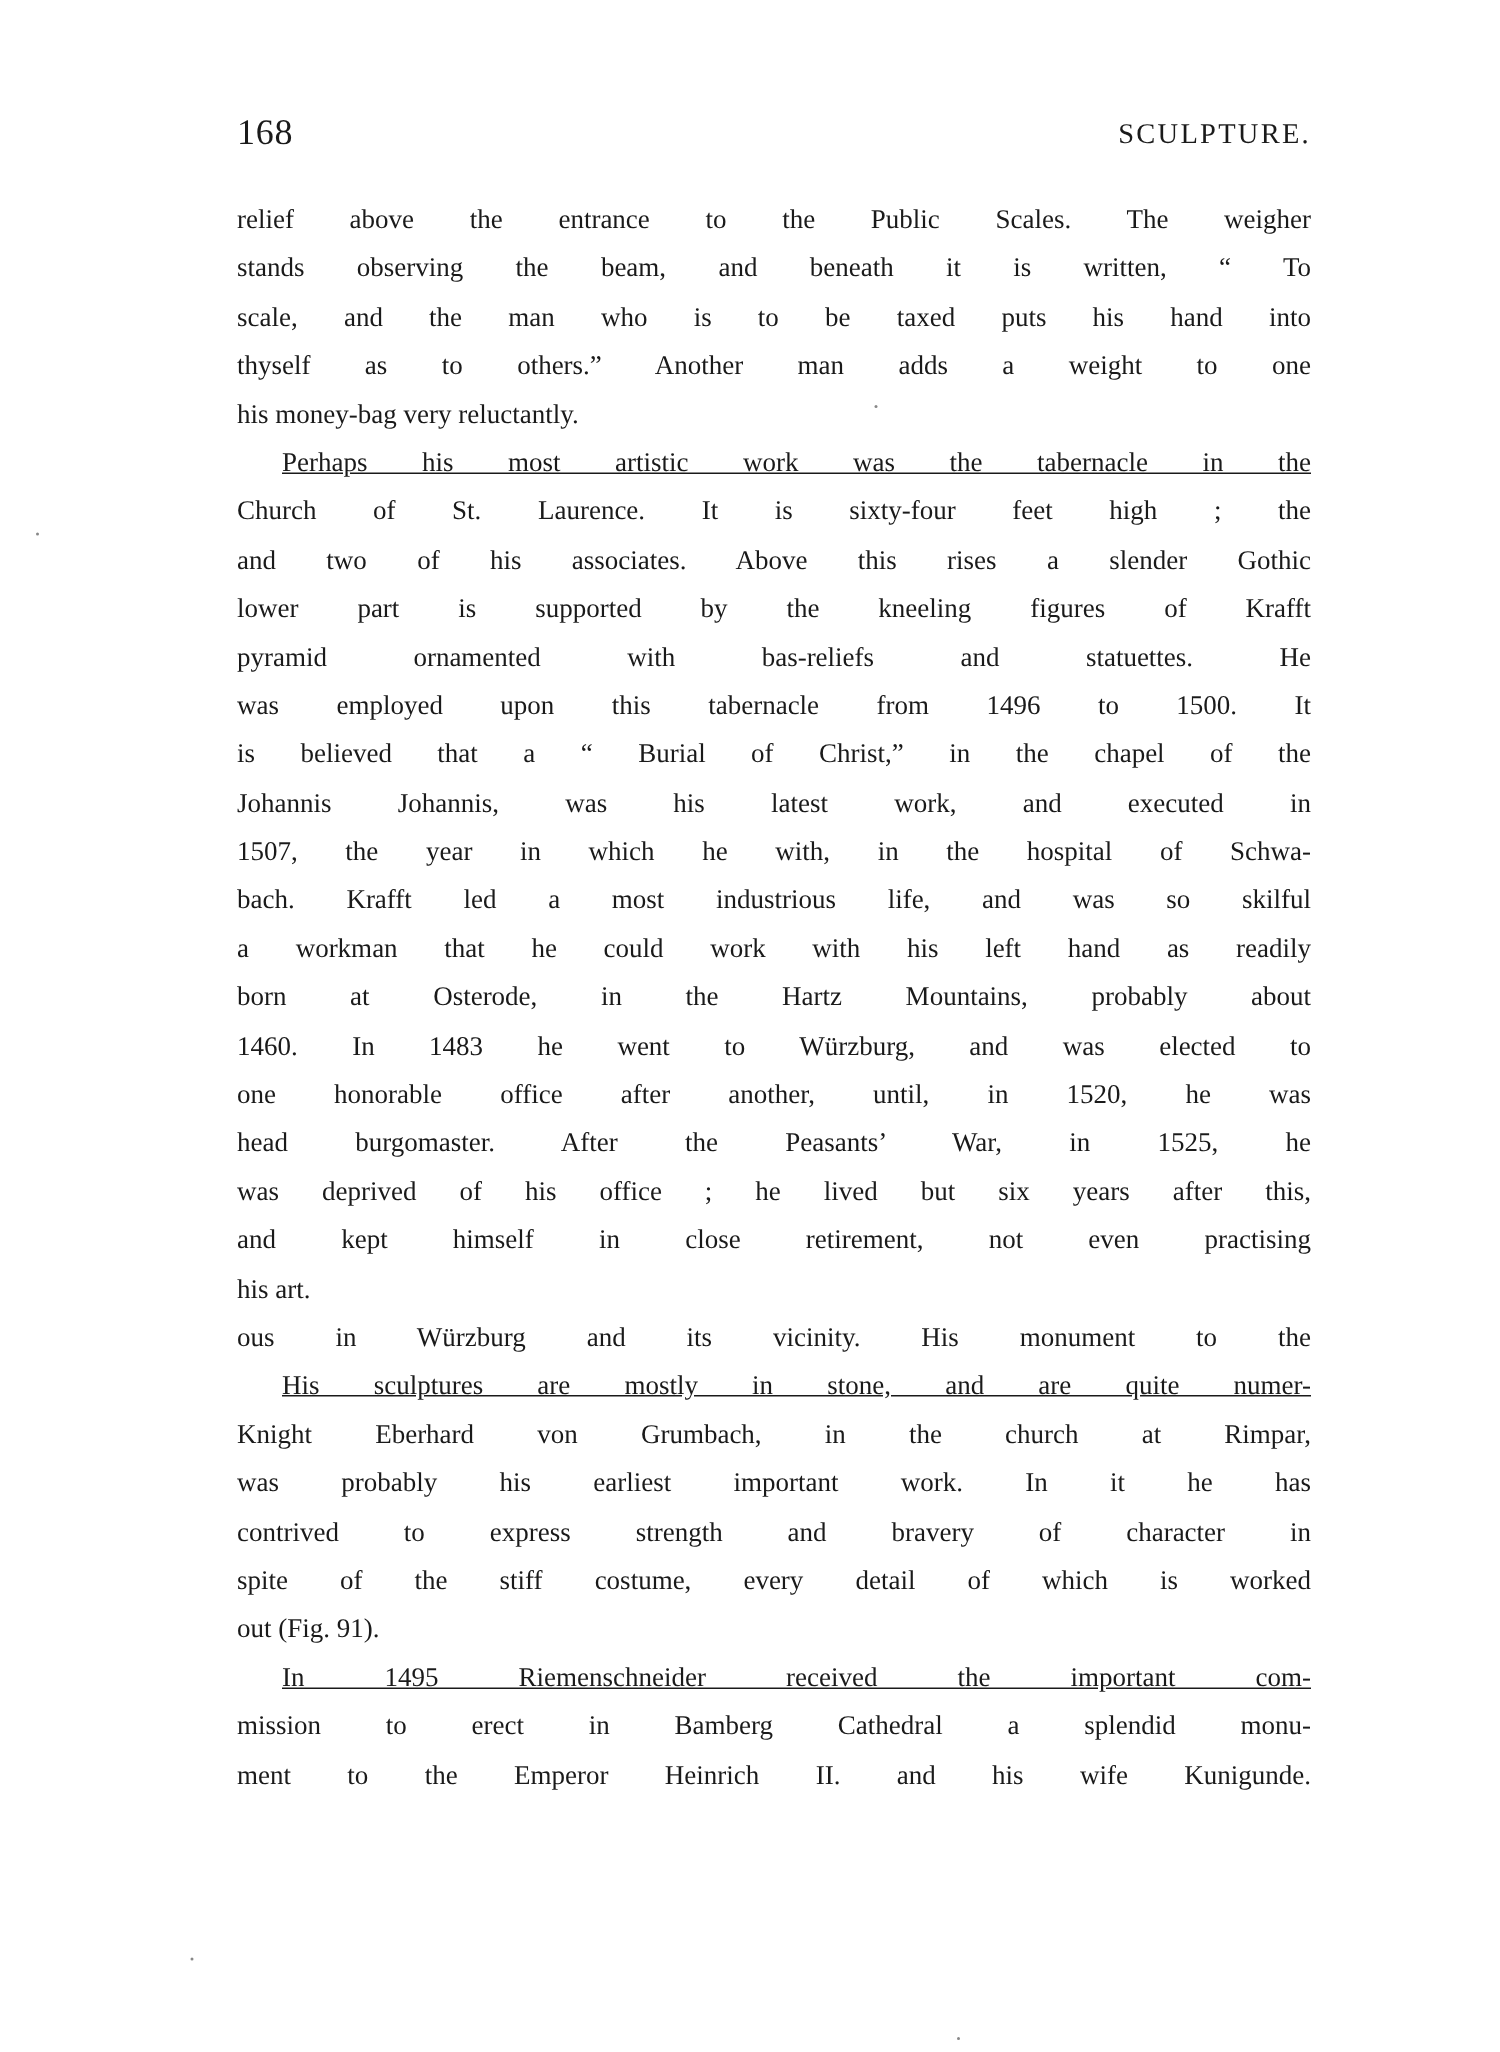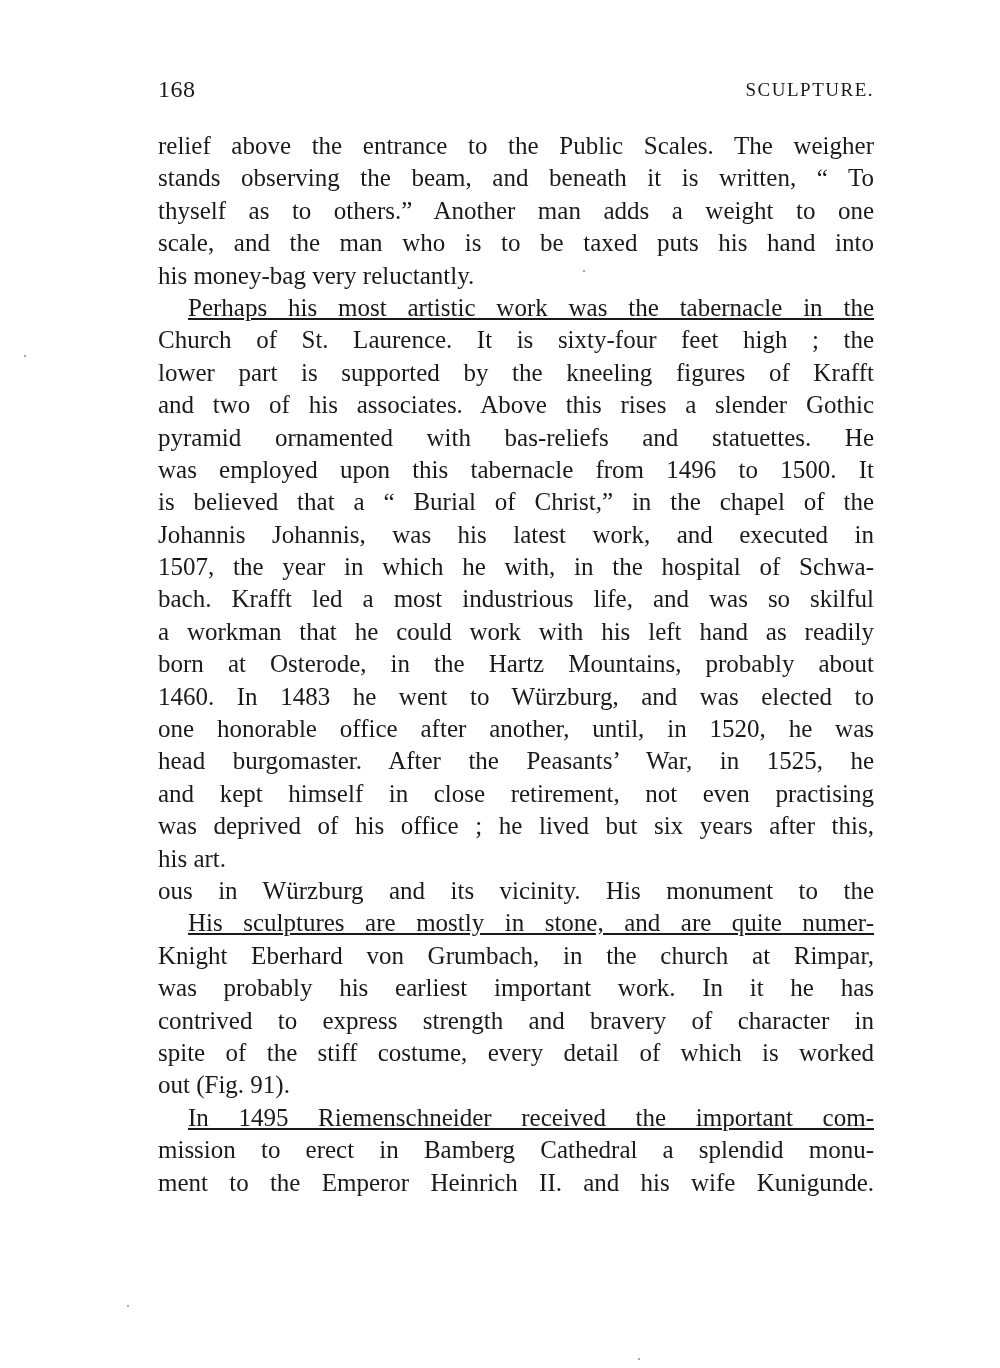--- a/index.html
+++ b/index.html
@@ -49,21 +49,21 @@
     .body-text {
       position: absolute;
       left: 158px;
       top: 130px;
       width: 716px;
     }
     .line {
       display: block;
       height: 32.4px;
       line-height: 32.4px;
-      font-size: 25px;
+      font-size: 18px;
       text-align: justify;
       text-align-last: justify;
       white-space: nowrap;
       overflow: visible;
     }
     .line.last {
       text-align-last: left;
     }
     .line.indent {
       padding-left: 30px;
@@ -89,46 +89,46 @@
   <div class="running-head">
     <span class="page-number">168</span>
     <span class="running-title">SCULPTURE.</span>
   </div>
 
   <div class="body-text">
 
     <div>
       <span class="line">relief above the entrance to the Public Scales.  The weigher</span>
       <span class="line">stands observing the beam, and beneath it is written, “ To</span>
+      <span class="line">scale, and the man who is to be taxed puts his hand into</span>
       <span class="line">thyself as to others.”  Another man adds a weight to one</span>
-      <span class="line">scale, and the man who is to be taxed puts his hand into</span>
       <span class="line last">his money-bag very reluctantly.</span>
     </div>
 
     <div>
       <span class="line indent">Perhaps his most artistic work was the tabernacle in the</span>
       <span class="line">Church of St. Laurence.  It is sixty-four feet high ; the</span>
+      <span class="line">and two of his associates.  Above this rises a slender Gothic</span>
       <span class="line">lower part is supported by the kneeling figures of Krafft</span>
-      <span class="line">and two of his associates.  Above this rises a slender Gothic</span>
       <span class="line">pyramid ornamented with bas-reliefs and statuettes.  He</span>
       <span class="line">was employed upon this tabernacle from 1496 to 1500.  It</span>
       <span class="line">is believed that a “ Burial of Christ,” in the chapel of the</span>
       <span class="line">Johannis Johannis, was his latest work, and executed in</span>
       <span class="line">1507, the year in which he with, in the hospital of Schwa-</span>
       <span class="line">bach.  Krafft led a most industrious life, and was so skilful</span>
       <span class="line">a workman that he could work with his left hand as readily</span>
     </div>
 
     <div>
       <span class="line">born at Osterode, in the Hartz Mountains, probably about</span>
       <span class="line">1460.  In 1483 he went to Würzburg, and was elected to</span>
       <span class="line">one honorable office after another, until, in 1520, he was</span>
       <span class="line">head burgomaster.  After the Peasants’ War, in 1525, he</span>
+      <span class="line">was deprived of his office ; he lived but six years after this,</span>
       <span class="line">and kept himself in close retirement, not even practising</span>
-      <span class="line">was deprived of his office ; he lived but six years after this,</span>
       <span class="line last">his art.</span>
     </div>
 
     <div>
       <span class="line">ous in Würzburg and its vicinity.  His monument to the</span>
       <span class="line indent">His sculptures are mostly in stone, and are quite numer-</span>
       <span class="line">Knight Eberhard von Grumbach, in the church at Rimpar,</span>
       <span class="line">was probably his earliest important work.  In it he has</span>
       <span class="line">contrived to express strength and bravery of character in</span>
       <span class="line">spite of the stiff costume, every detail of which is worked</span>

